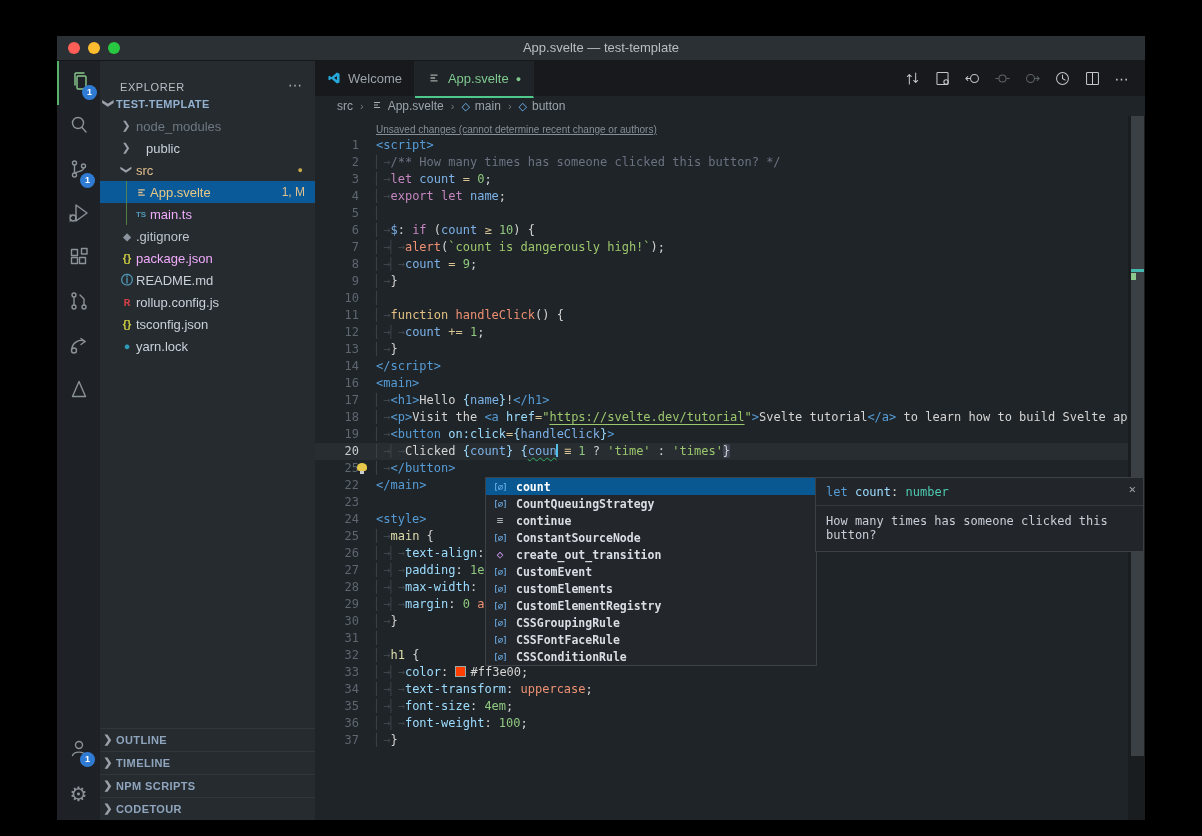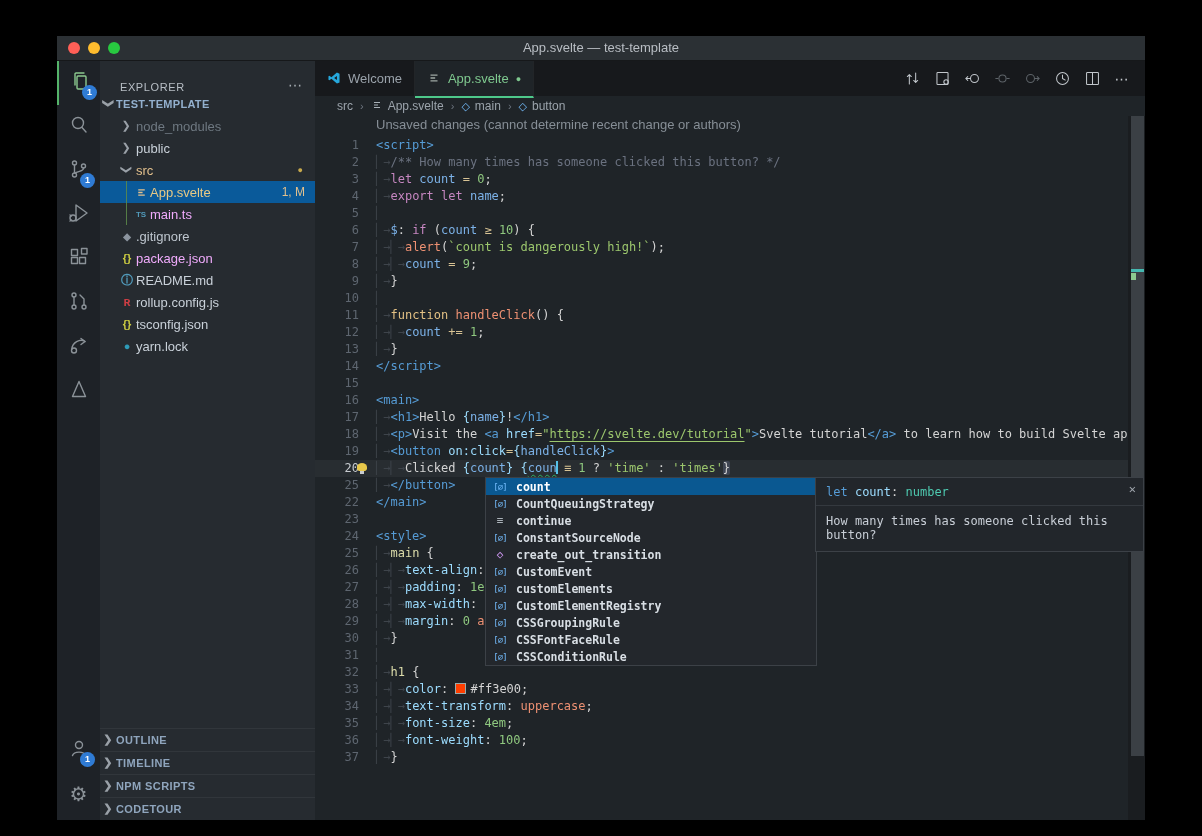--- a/index.html
+++ b/index.html
@@ -52,21 +52,21 @@
   .tbi svg{width:19px;height:19px;stroke:#C2C7CC;fill:none;stroke-width:1.3;stroke-linecap:round;stroke-linejoin:round;}
   .tbi.dim svg{stroke:#5D6368;}
   .tbi .dots{color:#C2C7CC;font-size:14px;letter-spacing:1px;}
   .breadcrumbs{height:20px;display:flex;align-items:center;font-size:12px;color:#9BA3AB;padding-left:22px;gap:3px;flex:none;}
   .bc-sep{color:#6E7680;margin:0 4px;font-size:11px;}
   .bc-item{display:flex;align-items:center;gap:5px;}
   .bc-sym{color:#75BEFF;font-size:11px;}
   .bc-file svg{width:12px;height:12px;stroke:#A9B1B8;stroke-width:2;fill:none;}
   
   .editor{position:relative;flex:1;overflow:hidden;font-family:"DejaVu Sans Mono",monospace;font-size:12px;}
-  .codelens{position:absolute;left:61px;top:1px;font-family:"Liberation Sans",sans-serif;font-size:13px;color:#868E96;}
+  .codelens{position:absolute;left:61px;top:8px;font-family:"Liberation Sans",sans-serif;font-size:10px;color:#868E96;text-decoration:underline;}
   .lines{position:absolute;left:0;top:21px;right:17px;}
   .code-line{position:relative;height:17px;line-height:17px;white-space:pre;padding-left:61px;color:#D4D4D4;}
   .code-line.hl{background:rgba(255,255,255,.045);}
   .ln{position:absolute;left:0;top:0;width:44px;text-align:right;color:#5E6670;}
   .code-line.hl .ln{color:#C8CCD0;}
   .ind{color:#3E444B;}
   .tk-tag{color:#569CD6}.tk-attr{color:#9CDCFE}.tk-kw{color:#C586C0}.tk-kw2{color:#E3C184}
   .tk-fn{color:#EE9173}.tk-var{color:#7CB2E8}.tk-num{color:#8FC87F}.tk-str{color:#9CC76D}
   .tk-stru{color:#9CC76D;text-decoration:underline;text-underline-offset:3px;}
   .tk-com{color:#6B7280}.tk-op{color:#D8C394}.tk-txt{color:#D4D4D4}.tk-pun{color:#9CDCFE}
@@ -192,21 +192,21 @@
         <span class="chev down">❯</span>
         <span>TEST-TEMPLATE</span>
       </div>
       <div class="tree" id="tree">
           <div class="trow" style="padding-left: 18px;">
             <span class="chev">❯</span>
             <span style="color: rgb(110, 120, 129); margin-left: 2px;">node_modules</span>
           </div>
           <div class="trow" style="padding-left: 18px;">
             <span class="chev">❯</span>
-            <span style="color: rgb(201, 209, 217); margin-left: 2px;">public</span>
+            <span style="color: rgb(201, 209, 217); margin-left: 12px;">public</span>
           </div>
           <div class="trow" style="padding-left: 18px;">
             <span class="chev down">❯</span>
             <span style="color: rgb(226, 192, 141); margin-left: 2px;">src</span>
             <span class="dot-right">●</span>
           </div>
           <div class="trow sel" style="padding-left: 32px;">
             <span class="guide"></span>
             <span class="ficon"><svg viewBox="0 0 24 24" class="sv" style="width: 13px; height: 13px; stroke: rgb(226, 192, 141); stroke-width: 2.4; fill: none; vertical-align: -2px;">
                 <path d="M6 7h12M6 12h8M6 17h12"></path>
@@ -359,21 +359,20 @@
             <div class="code-line"><span class="ln">5</span><span class="ind">▏</span></div>
             <div class="code-line"><span class="ln">6</span><span class="ind">▏→</span><span class="tk-var">$</span><span class="tk-txt">: </span><span class="tk-kw">if </span><span class="tk-txt">(</span><span class="tk-var">count </span><span class="tk-op">≥ </span><span class="tk-num">10</span><span class="tk-txt">) {</span></div>
             <div class="code-line"><span class="ln">7</span><span class="ind">▏→▏→</span><span class="tk-fn">alert</span><span class="tk-txt">(</span><span class="tk-str">`count is dangerously high!`</span><span class="tk-txt">)</span><span class="tk-txt">;</span></div>
             <div class="code-line"><span class="ln">8</span><span class="ind">▏→▏→</span><span class="tk-var">count </span><span class="tk-op">= </span><span class="tk-num">9</span><span class="tk-txt">;</span></div>
             <div class="code-line"><span class="ln">9</span><span class="ind">▏→</span><span class="tk-txt">}</span></div>
             <div class="code-line"><span class="ln">10</span><span class="ind">▏</span></div>
             <div class="code-line"><span class="ln">11</span><span class="ind">▏→</span><span class="tk-kw2">function </span><span class="tk-fn">handleClick</span><span class="tk-txt">() {</span></div>
             <div class="code-line"><span class="ln">12</span><span class="ind">▏→▏→</span><span class="tk-var">count </span><span class="tk-op">+= </span><span class="tk-num">1</span><span class="tk-txt">;</span></div>
             <div class="code-line"><span class="ln">13</span><span class="ind">▏→</span><span class="tk-txt">}</span></div>
             <div class="code-line"><span class="ln">14</span><span class="tk-tag">&lt;/script&gt;</span></div>
-            <div class="code-line"><span class="ln">15</span></div>
             <div class="code-line"><span class="ln">16</span><span class="tk-tag">&lt;main&gt;</span></div>
             <div class="code-line"><span class="ln">17</span><span class="ind">▏→</span><span class="tk-tag">&lt;h1&gt;</span><span class="tk-txt">Hello </span><span class="tk-pun">{</span><span class="tk-var">name</span><span class="tk-pun">}</span><span class="tk-txt">!</span><span class="tk-tag">&lt;/h1&gt;</span></div>
             <div class="code-line"><span class="ln">18</span><span class="ind">▏→</span><span class="tk-tag">&lt;p&gt;</span><span class="tk-txt">Visit the </span><span class="tk-tag">&lt;a </span><span class="tk-attr">href</span><span class="tk-op">=</span><span class="tk-str">"</span><span class="tk-stru">https://svelte.dev/tutorial</span><span class="tk-str">"</span><span class="tk-tag">&gt;</span><span class="tk-txt">Svelte tutorial</span><span class="tk-tag">&lt;/a&gt;</span><span class="tk-txt"> to learn how to build Svelte apps.</span></div>
             <div class="code-line"><span class="ln">19</span><span class="ind">▏→</span><span class="tk-tag">&lt;button </span><span class="tk-attr">on:click</span><span class="tk-op">=</span><span class="tk-pun">{</span><span class="tk-var">handleClick</span><span class="tk-pun">}</span><span class="tk-tag">&gt;</span></div>
             <div class="code-line hl"><span class="ln">20</span><span class="ind">▏→▏→</span><span class="tk-txt">Clicked </span><span class="tk-pun">{</span><span class="tk-var">count</span><span class="tk-pun">} </span><span class="tk-pun">{</span><span class="tk-var sq">coun</span><span class="cursor"></span><span class="tk-txt"> </span><span class="tk-op">≡ </span><span class="tk-num">1 </span><span class="tk-txt">? </span><span class="tk-str">'time' </span><span class="tk-txt">: </span><span class="tk-str">'times'</span><span class="tk-match">}</span></div>
             <div class="code-line"><span class="ln">25</span><span class="ind">▏→</span><span class="tk-tag">&lt;/button&gt;</span></div>
             <div class="code-line"><span class="ln">22</span><span class="tk-tag">&lt;/main&gt;</span></div>
             <div class="code-line"><span class="ln">23</span></div>
             <div class="code-line"><span class="ln">24</span><span class="tk-tag">&lt;style&gt;</span></div>
             <div class="code-line"><span class="ln">25</span><span class="ind">▏→</span><span class="tk-sel">main </span><span class="tk-txt">{</span></div>

